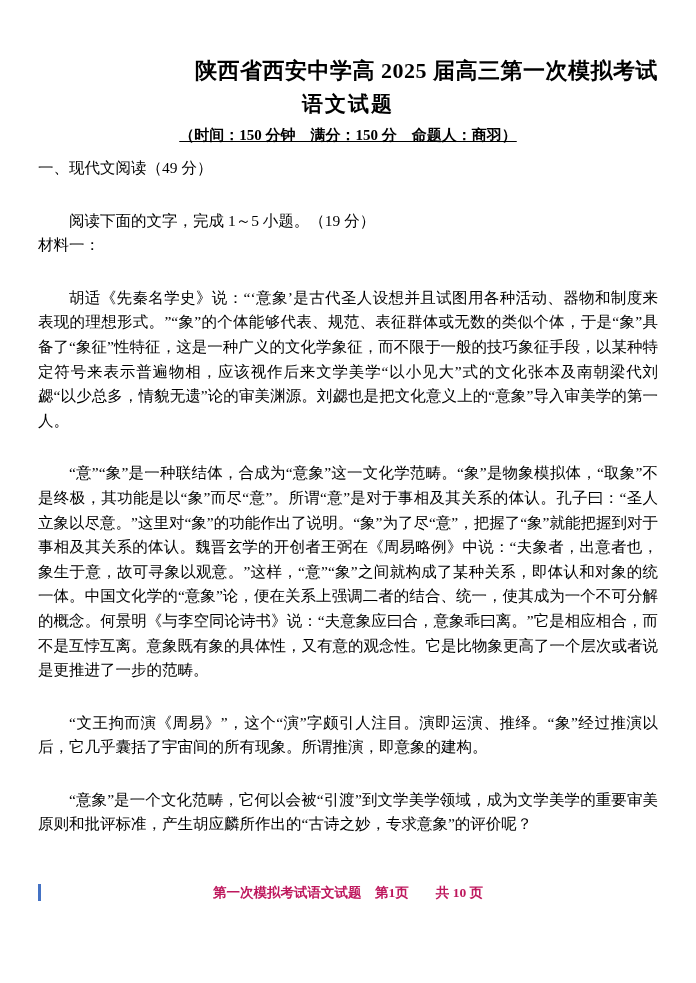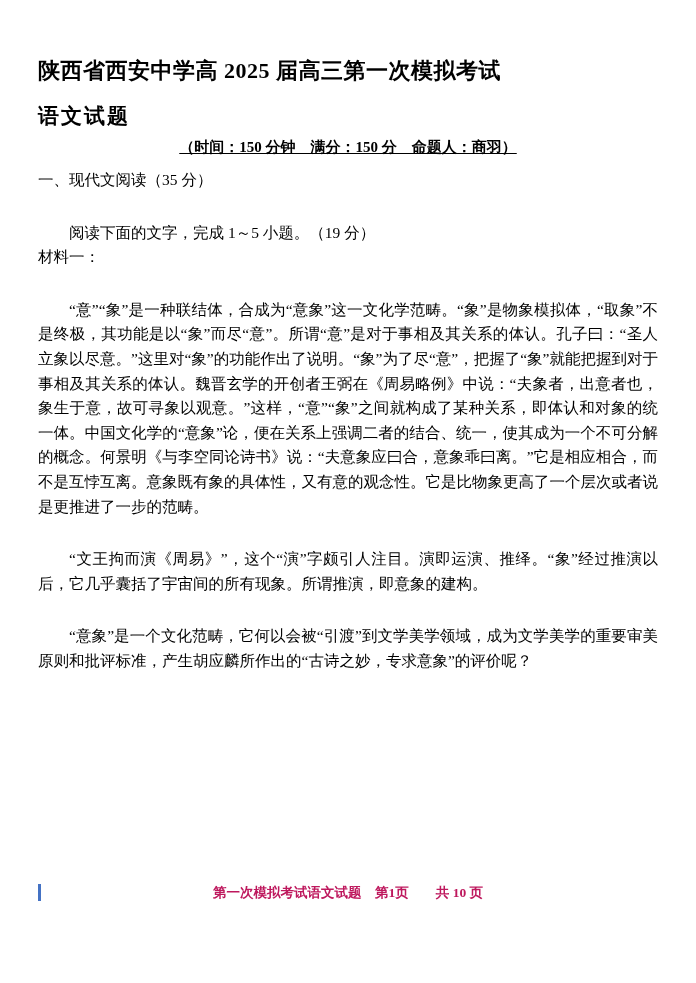--- a/index.html
+++ b/index.html
@@ -11,29 +11,29 @@
     overflow: hidden;
     font-family: "Liberation Serif", "DejaVu Serif", serif;
     color: #000000;
   }
   .page {
     padding: 56px 38px 0 38px;
   }
   .doc-title {
     font-size: 22px;
     font-weight: bold;
-    text-align: left;
+    text-align: right;
     letter-spacing: 0.5px;
     line-height: 30px;
   }
   .doc-subtitle {
     font-size: 21px;
     font-weight: bold;
-    text-align: left;
-    margin-top: 16px;
+    text-align: center;
+    margin-top: 4px;
     line-height: 28px;
     letter-spacing: 2px;
   }
   .exam-info {
     font-size: 15px;
     font-weight: bold;
     text-align: center;
     margin-top: 6px;
     margin-bottom: 10px;
     line-height: 22px;
@@ -73,28 +73,29 @@
 <div class="page">
 
   <h1 class="doc-title">陕西省西安中学高 2025 届高三第一次模拟考试</h1>
 
   <h2 class="doc-subtitle">语文试题</h2>
 
   <div class="exam-info">（时间：150 分钟　满分：150 分　命题人：商羽）</div>
 
   <div class="body-text">
 
-    <p>一、现代文阅读（35 分）</p>
+    <p>一、现代文阅读（49 分）</p>
 
 
     <p class="indent">阅读下面的文字，完成 1～5 小题。（19 分）</p>
 
     <p>材料一：</p>
 
 
+    <p class="indent">胡适《先秦名学史》说：“‘意象’是古代圣人设想并且试图用各种活动、器物和制度来表现的理想形式。”“象”的个体能够代表、规范、表征群体或无数的类似个体，于是“象”具备了“象征”性特征，这是一种广义的文化学象征，而不限于一般的技巧象征手段，以某种特定符号来表示普遍物相，应该视作后来文学美学“以小见大”式的文化张本及南朝梁代刘勰“以少总多，情貌无遗”论的审美渊源。刘勰也是把文化意义上的“意象”导入审美学的第一人。</p>
 
     <p class="indent">“意”“象”是一种联结体，合成为“意象”这一文化学范畴。“象”是物象模拟体，“取象”不是终极，其功能是以“象”而尽“意”。所谓“意”是对于事相及其关系的体认。孔子曰：“圣人立象以尽意。”这里对“象”的功能作出了说明。“象”为了尽“意”，把握了“象”就能把握到对于事相及其关系的体认。魏晋玄学的开创者王弼在《周易略例》中说：“夫象者，出意者也，象生于意，故可寻象以观意。”这样，“意”“象”之间就构成了某种关系，即体认和对象的统一体。中国文化学的“意象”论，便在关系上强调二者的结合、统一，使其成为一个不可分解的概念。何景明《与李空同论诗书》说：“夫意象应曰合，意象乖曰离。”它是相应相合，而不是互悖互离。意象既有象的具体性，又有意的观念性。它是比物象更高了一个层次或者说是更推进了一步的范畴。</p>
 
     <p class="indent">“文王拘而演《周易》”，这个“演”字颇引人注目。演即运演、推绎。“象”经过推演以后，它几乎囊括了宇宙间的所有现象。所谓推演，即意象的建构。</p>
 
     <p class="indent">“意象”是一个文化范畴，它何以会被“引渡”到文学美学领域，成为文学美学的重要审美原则和批评标准，产生胡应麟所作出的“古诗之妙，专求意象”的评价呢？</p>
 
   </div>
 </div>
 

